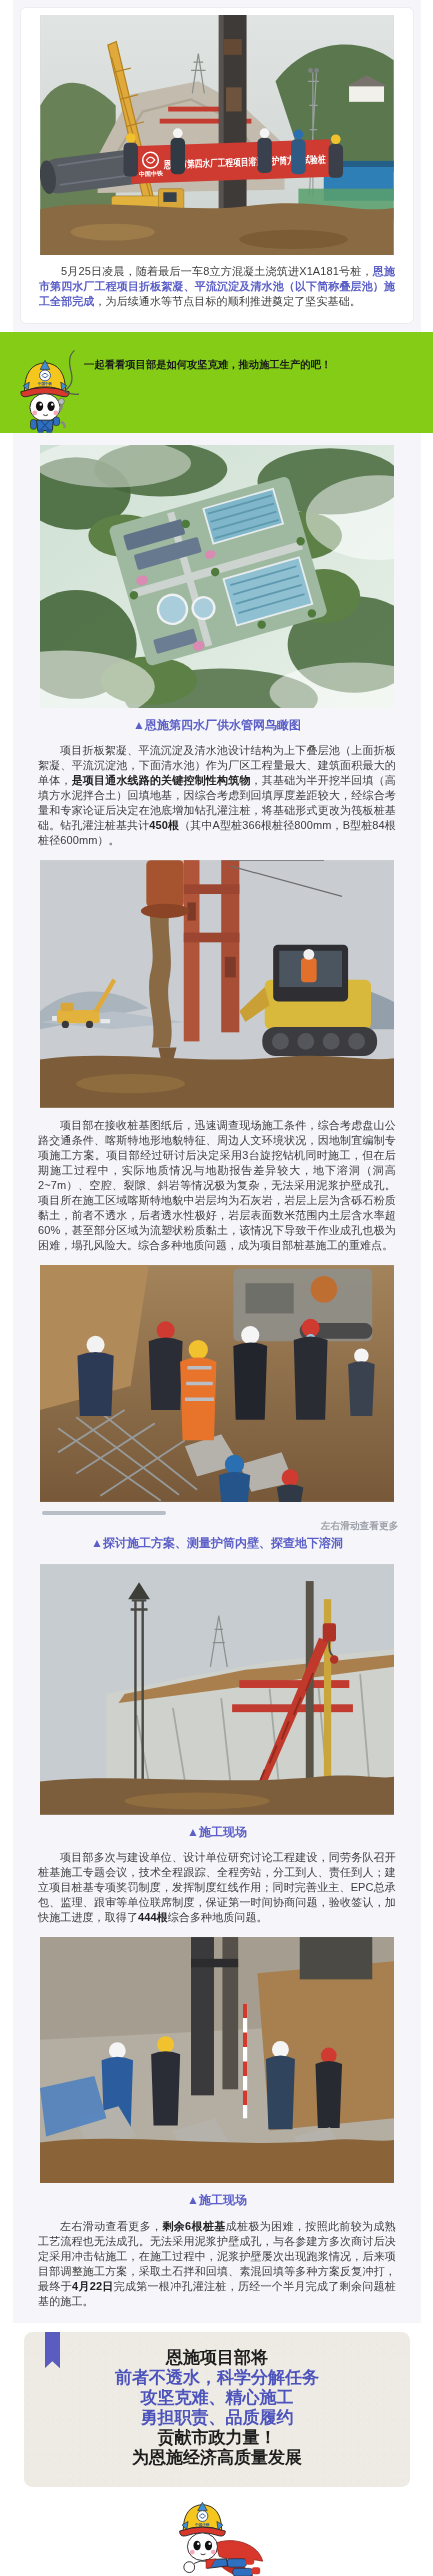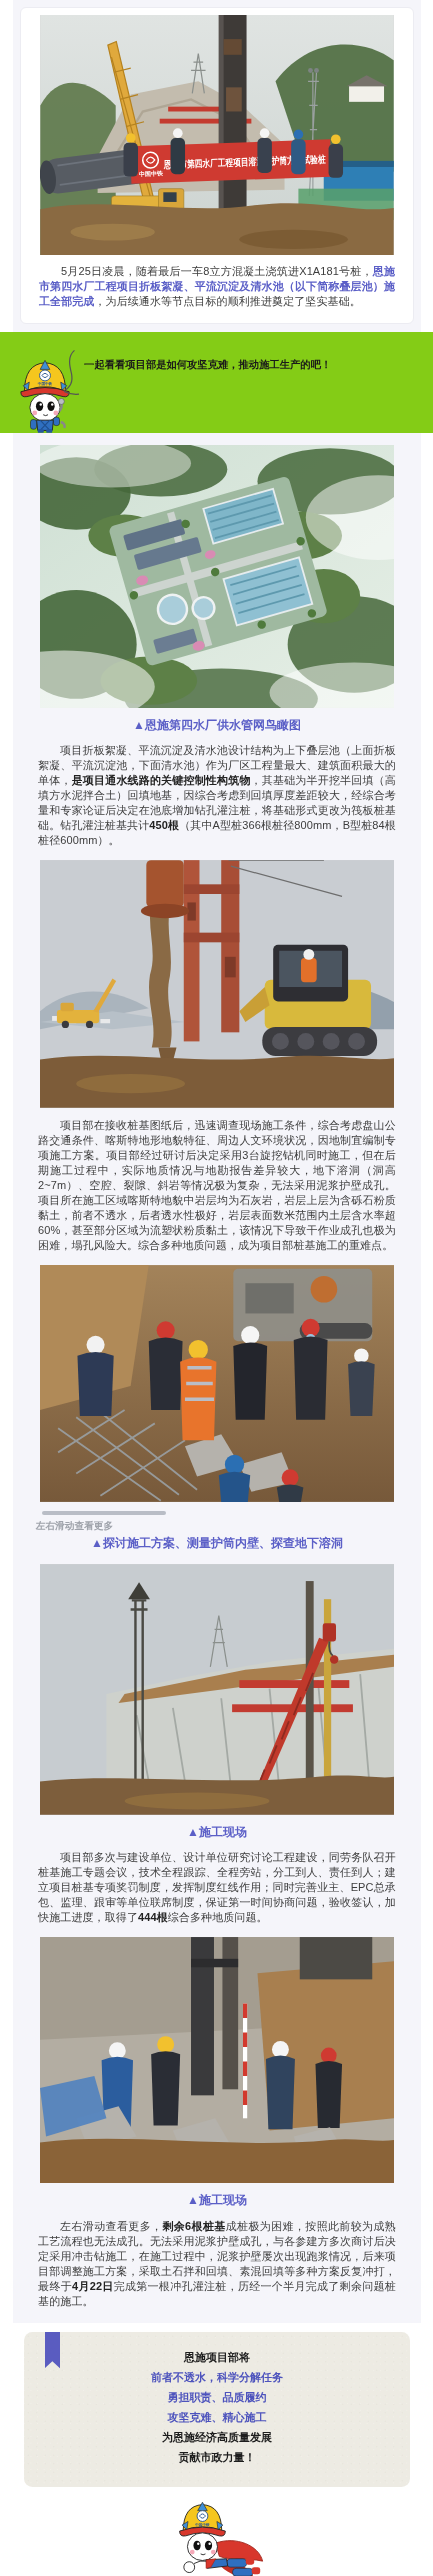--- a/index.html
+++ b/index.html
@@ -54,21 +54,21 @@
     color:#5b5fc7;
   }
   .body-band .para{}
   .body-band .photo{margin-top:12px;}
   .photo.first{margin-top:0;}
   .gallery-bar{
     width:124px;height:4.8px;border-radius:2.4px;
     background:#b9bdc6;margin:8.5px 0 0 6px;
   }
   .gallery-hint{
-    margin-top:4.8px;text-align:left;
+    margin-top:4.8px;text-align:right;
     color:#9fa3ab;font-size:9.7px;font-weight:700;
   }
   .caption.tight{margin-top:2px;}
   
   .quote-zone{background:#ffffff;padding:8.5px 0 4.8px;}
   .quote-card{
     position:relative;
     margin:0 24px;
     background:#edebe3;
     background-image:
@@ -78,21 +78,21 @@
     background-position:0 0, 3.6px 2.4px;
     border-radius:8.5px;
     padding:14.5px 14.5px 17px;
     text-align:center;
   }
   .ribbon{
     position:absolute;left:20.5px;top:0;
     width:15.7px;height:37px;background:#5a5cc0;
     clip-path:polygon(0 0,100% 0,100% 100%,50% 80%,0 100%);
   }
-  .quote-line{font-size:11px;font-weight:700;line-height:15.7px;margin:4.2px 0;color:#1d1d1d;}
+  .quote-line{font-size:17px;font-weight:700;line-height:15.7px;margin:4.2px 0;color:#1d1d1d;}
   .quote-line.purple{color:#4d53bd;}
   .mascot-flying{display:block;margin:14.5px auto 0;}
 </style>
 </head>
 <body>
 
 <div>
 
   <div class="band hero-band">
     <div class="card">
@@ -437,24 +437,24 @@
     <div class="caption">▲施工现场</div>
 
     <p class="para"><span>左右滑动查看更多，</span><span class="bd">剩余6根桩基</span><span>成桩极为困难，按照此前较为成熟工艺流程也无法成孔。无法采用泥浆护壁成孔，与各参建方多次商讨后决定采用冲击钻施工，在施工过程中，泥浆护壁屡次出现跑浆情况，后来项目部调整施工方案，采取土石拌和回填、素混回填等多种方案反复冲打，最终于</span><span class="bd">4月22日</span><span>完成第一根冲孔灌注桩，历经一个半月完成了剩余问题桩基的施工。</span></p>
   </div>
 
   <div class="quote-zone">
     <div class="quote-card">
       <div class="ribbon"></div>
       <div class="quote-line">恩施项目部将</div>
       <div class="quote-line purple">前者不透水，科学分解任务</div>
+      <div class="quote-line purple">攻坚克难、精心施工</div>
       <div class="quote-line purple">勇担职责、品质履约</div>
-      <div class="quote-line purple">攻坚克难、精心施工</div>
+      <div class="quote-line">贡献市政力量！</div>
       <div class="quote-line">为恩施经济高质量发展</div>
-      <div class="quote-line">贡献市政力量！</div>
     </div>
 
     <svg class="mascot-flying" width="115" height="95" viewBox="0 0 190 158">
       <g transform="translate(14,0)">
         <path d="M78,70 C112,58 150,74 156,100 C130,94 104,100 84,92 Z" fill="#d8372c" stroke="#9e2318" stroke-width="1.5"></path>
         <path d="M92,96 C120,100 142,118 146,138 C122,128 100,122 86,108 Z" fill="#c22f23"></path>
         <rect x="96" y="96" width="34" height="14" rx="7" fill="#2f6fc0" stroke="#222"></rect>
         <rect x="106" y="112" width="34" height="13" rx="6" fill="#2f6fc0" stroke="#222"></rect>
         <rect x="128" y="94" width="14" height="12" rx="4" fill="#d8372c"></rect>
         <rect x="138" y="110" width="14" height="12" rx="4" fill="#d8372c"></rect>

